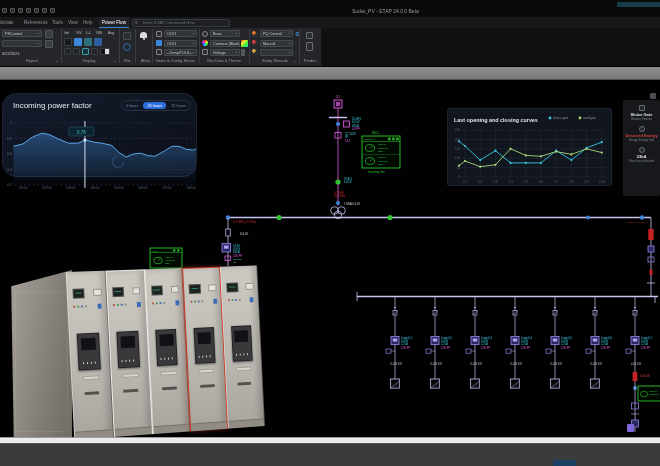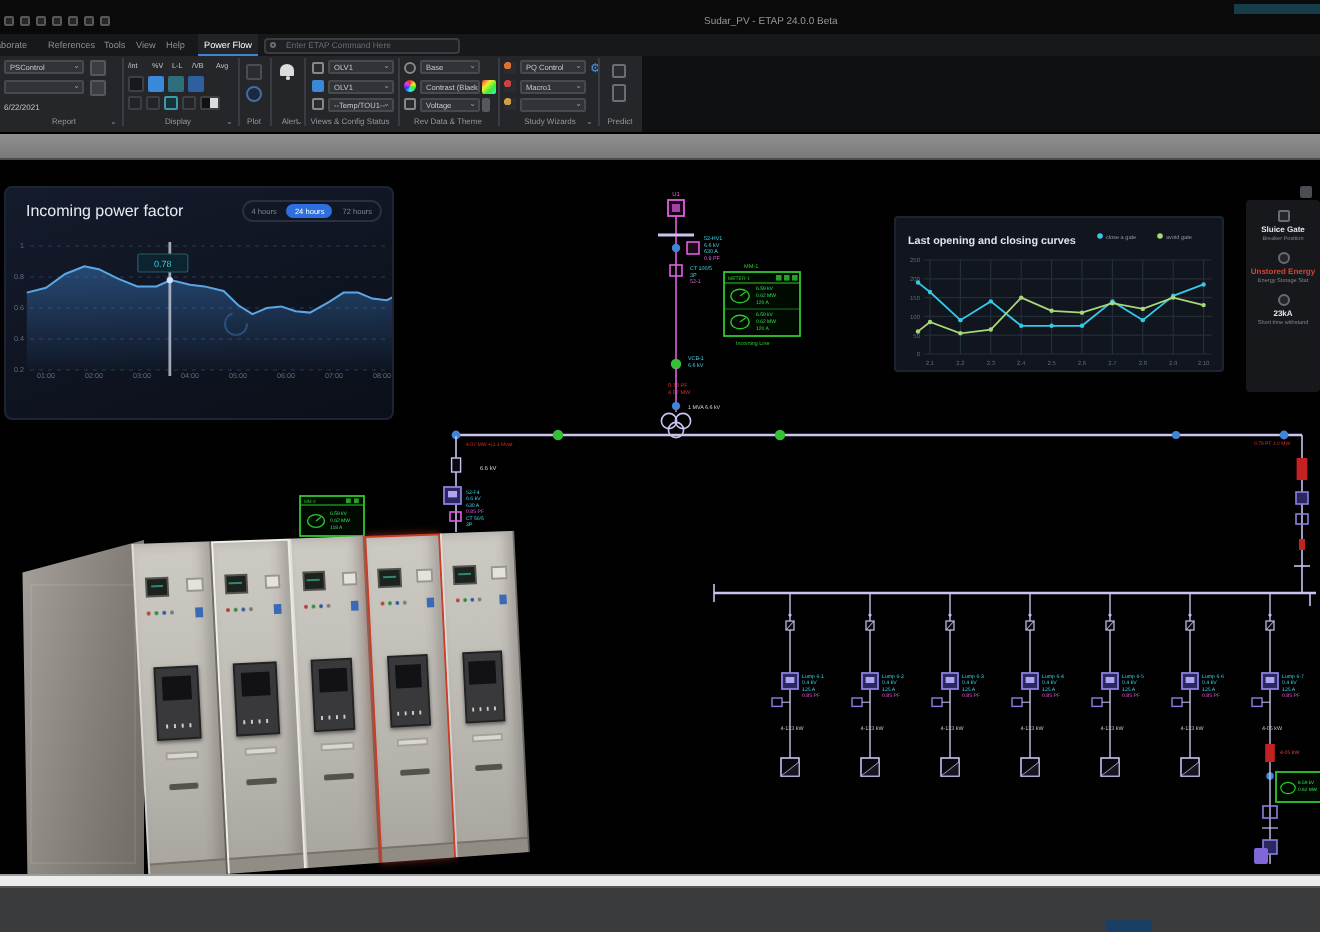--- a/index.html
+++ b/index.html
@@ -36,21 +36,21 @@
   .bell::after { content:""; position:absolute; left:2.5px; top:6px; width:2px; height:1.5px; background:#dcdcdc; border-radius:50%; }
 
   
   .greyband { left:0; top:66.5px; width:660px; height:13.5px; background:linear-gradient(#8f8f8f,#797979); border-bottom:1px solid #4e4e4e; }
   .view-tab { left:2px; top:68px; width:26px; height:9px; background:#898989; border-radius:1px; font-size:4px; color:#3f3f3f; text-align:center; line-height:9px; }
 
   
   .canvas { left:0; top:80px; width:660px; height:358px; background:#010102; }
 
   
-  .pf-panel { left:2px; top:93px; width:195px; height:117px; background:linear-gradient(160deg,#141b2b,#0b0f19); border:1px solid #1d2434; border-radius:4px; }
+  .pf-panel { left:2px; top:93px; width:195px; height:84px; background:linear-gradient(160deg,#141b2b,#0b0f19); border:1px solid #1d2434; border-radius:14px; }
   .pf-title { left:10px; top:7px; font-size:8px; color:#e6ebf2; position:absolute; }
   .pf-pills { position:absolute; right:5px; top:6px; display:flex; align-items:center; border:1px solid #283142; border-radius:6px; padding:1px 2px; gap:3px; }
   .pf-pill { font-size:3.8px; color:#7b8494; padding:1px 2px; }
   .pf-pill.active { background:#2e6fe0; color:#fff; border-radius:5px; padding:1.5px 4px; }
 
   
   .cv-panel { left:447px; top:108px; width:165px; height:78px; background:#11151d; border:1px solid #1c2430; border-radius:2px; }
 
   
   .rcard { left:623px; top:100px; width:37px; height:96px; background:#16181c; border-radius:2px; }

